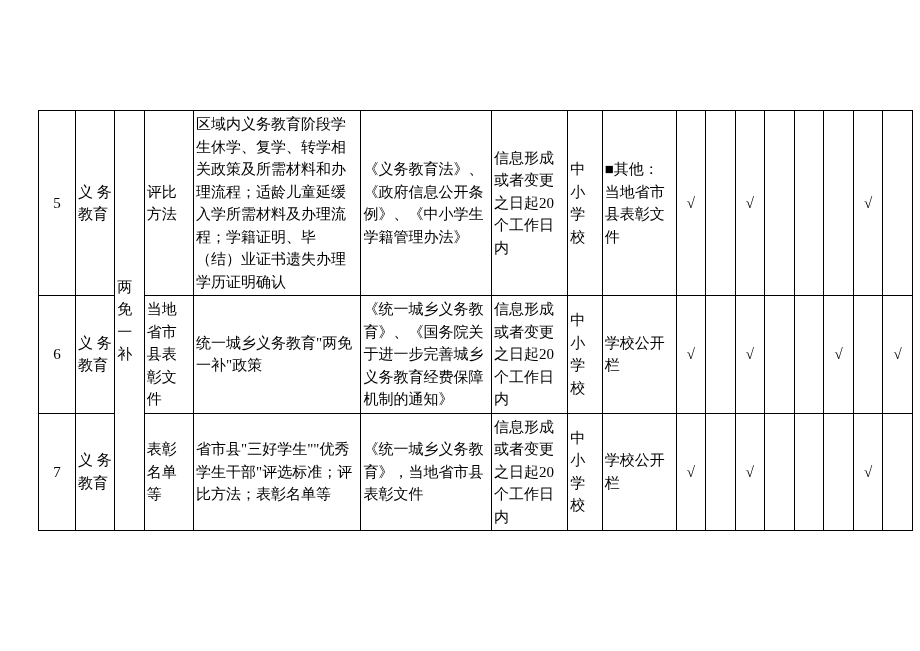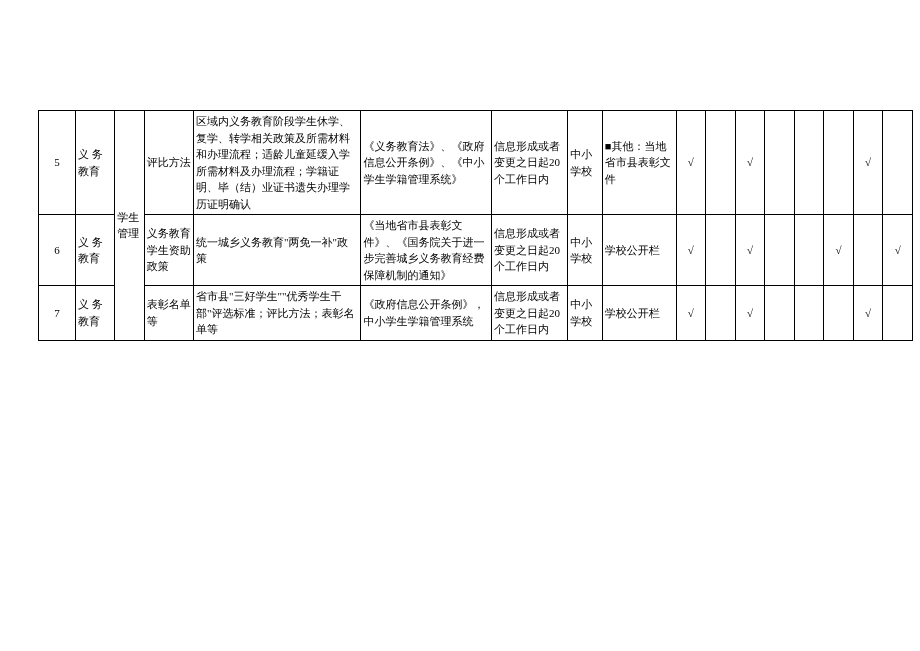--- a/index.html
+++ b/index.html
@@ -18,21 +18,21 @@
     table {
       border-collapse: collapse;
       table-layout: fixed;
       position: absolute;
       left: 38px;
       top: 110px;
       width: 875px;
     }
     td {
       border: 1px solid #000;
-      font-size: 11px;
+      font-size: 15px;
       line-height: 1.5;
       padding: 2px 2px;
       vertical-align: middle;
       word-break: break-all;
       text-align: left;
     }
     td.num { text-align: center; }
     td.chk { text-align: center; }
     col.c-num   { width: 30px; }
     col.c-cat   { width: 32px; }
@@ -66,60 +66,60 @@
         <col class="c-chk">
     <col class="c-chk">
         <col class="c-chk">
         <col class="c-chk">
         <col class="c-chk">
   </colgroup>
   <tbody>
     <tr>
       <td class="num">5</td>
       <td>义 务教育</td>
-      <td rowspan="3">学生管理</td>
+      <td rowspan="3">两免一补</td>
       <td>评比方法</td>
       <td>区域内义务教育阶段学生休学、复学、转学相关政策及所需材料和办理流程；适龄儿童延缓入学所需材料及办理流程；学籍证明、毕（结）业证书遗失办理学历证明确认</td>
-      <td>《义务教育法》、《政府信息公开条例》、《中小学生学籍管理系统》</td>
+      <td>《义务教育法》、《政府信息公开条例》、《中小学生学籍管理办法》</td>
       <td>信息形成或者变更之日起20个工作日内</td>
       <td>中小学校</td>
       <td>■其他：当地省市县表彰文件</td>
       <td class="chk">√</td>
       <td class="chk"></td>
       <td class="chk">√</td>
       <td class="chk"></td>
       <td class="chk"></td>
       <td class="chk"></td>
       <td class="chk">√</td>
       <td class="chk"></td>
     </tr>
     <tr>
       <td class="num">6</td>
       <td>义 务教育</td>
-      <td>义务教育学生资助政策</td>
+      <td>当地省市县表彰文件</td>
       <td>统一城乡义务教育"两免一补"政策</td>
-      <td>《当地省市县表彰文件》、《国务院关于进一步完善城乡义务教育经费保障机制的通知》</td>
+      <td>《统一城乡义务教育》、《国务院关于进一步完善城乡义务教育经费保障机制的通知》</td>
       <td>信息形成或者变更之日起20个工作日内</td>
       <td>中小学校</td>
       <td>学校公开栏</td>
       <td class="chk">√</td>
       <td class="chk"></td>
       <td class="chk">√</td>
       <td class="chk"></td>
       <td class="chk"></td>
       <td class="chk">√</td>
       <td class="chk"></td>
       <td class="chk">√</td>
     </tr>
     <tr>
       <td class="num">7</td>
       <td>义 务教育</td>
       <td>表彰名单等</td>
       <td>省市县"三好学生""优秀学生干部"评选标准；评比方法；表彰名单等</td>
-      <td>《政府信息公开条例》，中小学生学籍管理系统</td>
+      <td>《统一城乡义务教育》，当地省市县表彰文件</td>
       <td>信息形成或者变更之日起20个工作日内</td>
       <td>中小学校</td>
       <td>学校公开栏</td>
       <td class="chk">√</td>
       <td class="chk"></td>
       <td class="chk">√</td>
       <td class="chk"></td>
       <td class="chk"></td>
       <td class="chk"></td>
       <td class="chk">√</td>

